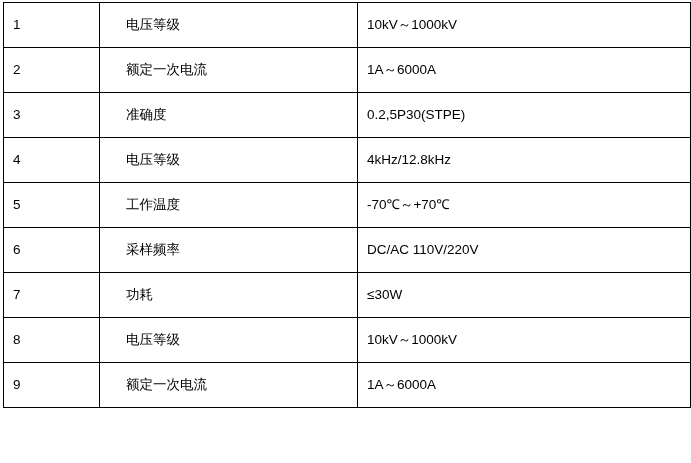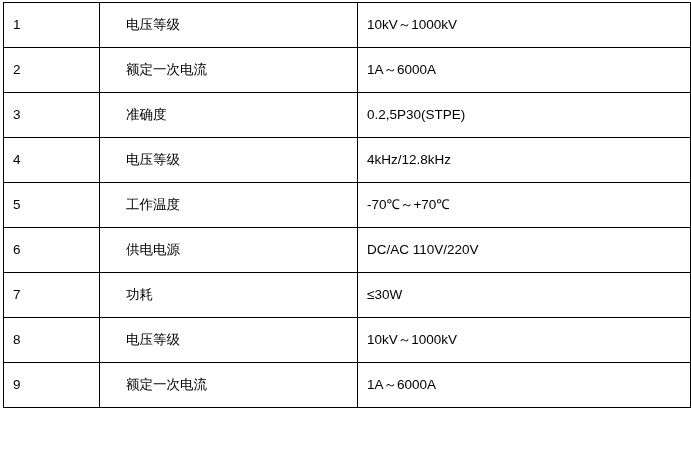--- a/index.html
+++ b/index.html
@@ -135,21 +135,21 @@
         <td>
             <div class="cell param">-70℃～+70℃</div>
           </td>
       </tr>
 
       <tr>
         <td>
             <div class="cell no">6</div>
           </td>
         <td>
-            <div class="cell item">供电电源</div>
+            <div class="cell item">采样频率</div>
           </td>
         <td>
             <div class="cell param">DC/AC 110V/220V</div>
           </td>
       </tr>
 
       <tr>
         <td>
             <div class="cell no">7</div>
           </td>

